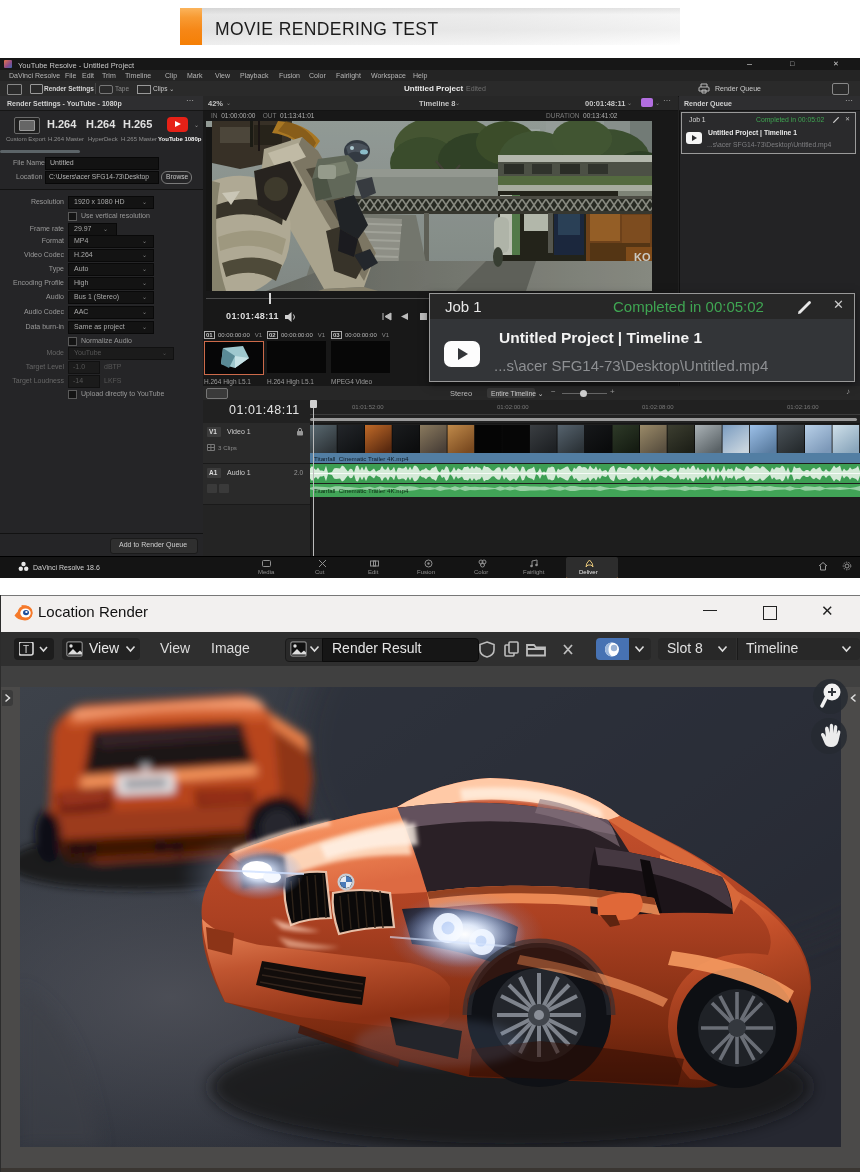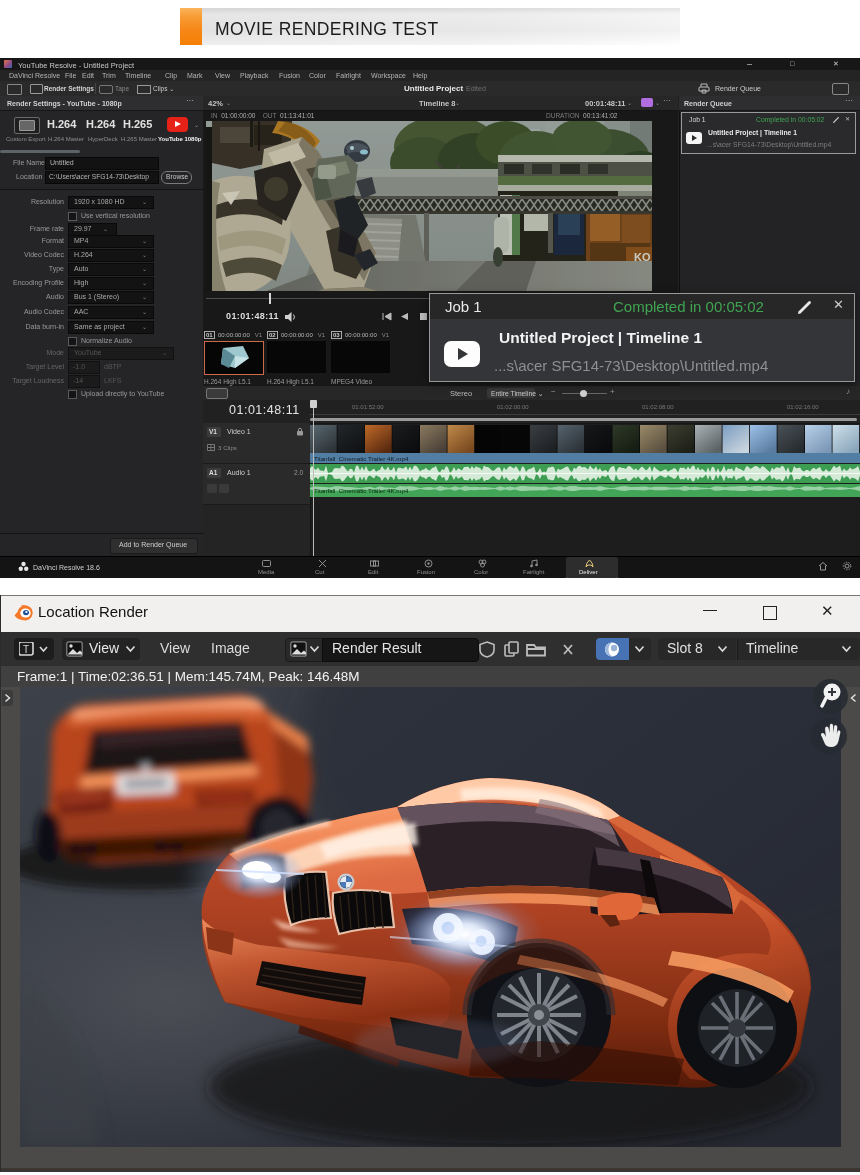--- a/index.html
+++ b/index.html
@@ -650,21 +650,20 @@
   <svg class="a" style="left:716px;top:50px;" width="11" height="8" viewBox="0 0 11 8">
       <path d="M1.5 1.5 l4 4.5 l4 -4.5" fill="none" stroke="#ddd" stroke-width="1.6"></path>
     </svg>
   <div class="a" style="left:736px;top:43px;width:122px;height:22px;background:#282828;border-radius:0 4px 4px 0;border-left:1px solid #1a1a1a;"></div>
   <div class="tx" style="left:745px;top:45px;font-size:14px;color:#e0e0e0;">Timeline</div>
   <svg class="a" style="left:840px;top:50px;" width="11" height="8" viewBox="0 0 11 8">
       <path d="M1.5 1.5 l4 4.5 l4 -4.5" fill="none" stroke="#ddd" stroke-width="1.6"></path>
     </svg>
 
   <div class="a" style="left:0;top:71px;width:860px;height:21px;background:#404040;"></div>
-  <div class="tx" style="left:16px;top:74px;font-size:13.5px;color:#f2f2f2;">Frame:1 | Time:02:36.51 | Mem:145.74M, Peak: 146.48M</div>
 
   <div class="a" id="vp" style="left:0;top:92px;width:860px;height:481px;background:#4b4a49;"></div>
 
   <div class="a" id="rimg" style="left:19px;top:92px;width:821px;height:460px;background:#343943;overflow:hidden;">
   <svg width="821" height="460" viewBox="0 0 821 460">
     <defs>
       <linearGradient id="bgg" x1="0" y1="0" x2="1" y2="0.75">
         <stop offset="0" stop-color="#3d424a"></stop>
             <stop offset="0.42" stop-color="#343841"></stop>
             <stop offset="0.75" stop-color="#2d3039"></stop>

